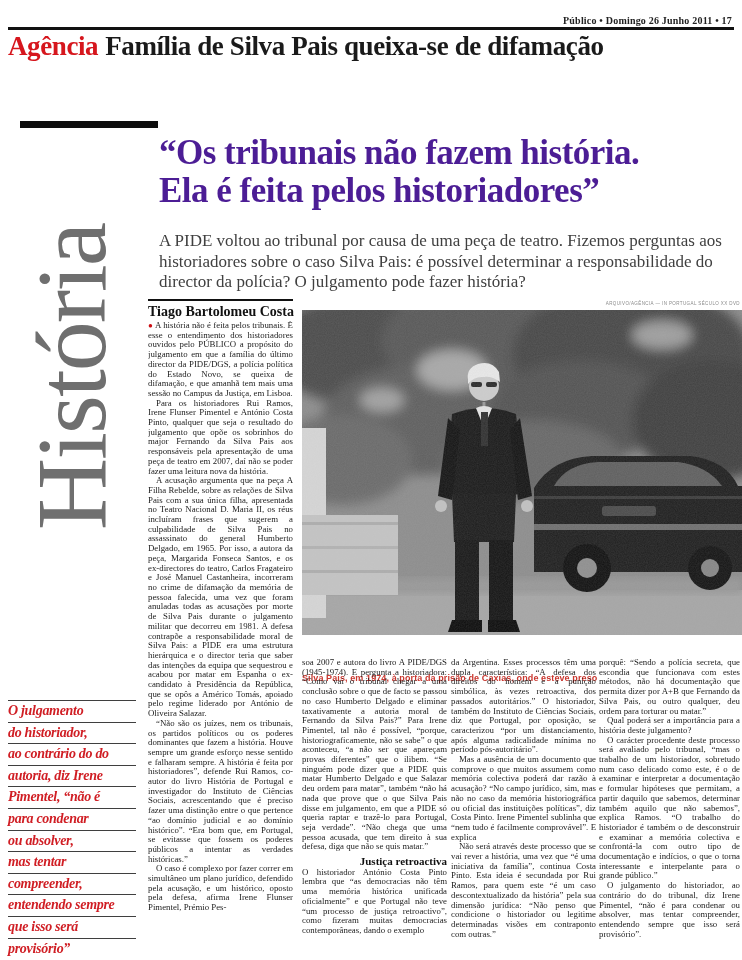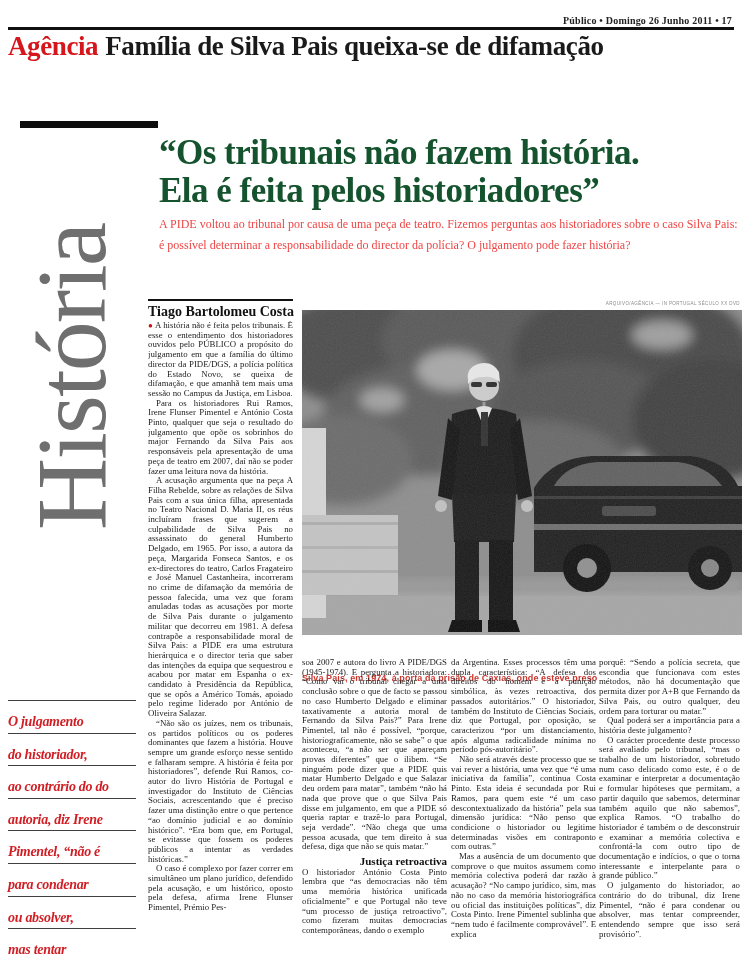--- a/index.html
+++ b/index.html
@@ -13,23 +13,23 @@
                letter-spacing:-.4px;white-space:nowrap;}
   .kicker{color:#d6161d;margin-right:7px;}
   
   .section-bar{position:absolute;top:121px;left:20px;width:138px;height:7px;background:#0d0d0d;}
   .section-vertical{position:absolute;left:6px;top:132px;width:116px;height:402px;}
   .section-vertical span{position:absolute;left:8px;top:398px;transform:rotate(-90deg);
         transform-origin:0 0;font-size:100px;color:#6f6f6f;white-space:nowrap;
         font-family:"Liberation Serif",serif;letter-spacing:-2px;}
   
   .headline{position:absolute;left:159px;top:134px;width:578px;font-size:35px;line-height:38px;
-            font-weight:bold;color:#14532d;letter-spacing:-.5px;}
-  .deck{position:absolute;left:159px;top:214px;width:580px;margin:0;font-size:12px;
-        line-height:20.5px;color:#ef4444;}
+            font-weight:bold;color:#4c1d95;letter-spacing:-.5px;}
+  .deck{position:absolute;left:159px;top:231px;width:580px;margin:0;font-size:17px;
+        line-height:20.5px;color:#404040;}
   
   .byline-rule{position:absolute;left:148px;top:299px;width:145px;height:1.6px;background:#111;}
   .byline{position:absolute;left:148px;top:304px;font-size:14px;font-weight:bold;color:#111;}
   
   .col{position:absolute;width:145px;font-size:8.8px;line-height:9.7px;text-align:justify;
        color:#1c1c1c;}
   .col p{margin:0;}
   .col p.ind{text-indent:8px;}
   .col1{left:148px;top:321px;height:637px;overflow:hidden;}
   .col2{left:302px;top:658px;height:300px;overflow:hidden;}
@@ -40,21 +40,21 @@
   
   .photo-credit{position:absolute;left:420px;top:301px;width:320px;text-align:right;
         font-size:4.5px;letter-spacing:.4px;color:#8a8a8a;text-transform:uppercase;
         font-family:"Liberation Sans",sans-serif;}
   .photo{position:absolute;left:302px;top:310px;width:440px;height:325px;background:#8f8f8f;}
   .photo svg{display:block;width:100%;height:100%;}
   .caption{position:absolute;left:302px;top:637px;width:440px;font-size:9px;font-weight:bold;
         color:#c9372f;font-family:"Liberation Sans",sans-serif;letter-spacing:.1px;margin-top:36px;}
   
   .pull-quote{position:absolute;left:8px;top:700px;width:128px;}
-  .pq-line{border-top:1.6px solid #3f3f3f;height:18.6px;padding-top:13px;
+  .pq-line{border-top:1.6px solid #3f3f3f;height:18.6px;padding-top:2px;
         font-size:14px;font-style:italic;font-weight:bold;color:#d01e24;
         white-space:nowrap;overflow:visible;letter-spacing:-.3px;}
 </style>
 </head>
 <body>
 
 <div class="page">
 
   <div class="masthead">Público • Domingo 26 Junho 2011 • 17</div>
   <div class="top-rule"></div>
@@ -165,22 +165,22 @@
   <div class="caption">Silva Pais, em 1974, à porta da prisão de Caxias, onde esteve preso</div>
 
   <div class="col col2">
     <p>soa 2007 e autora do livro A PIDE/DGS (1945-1974). E pergunta a historiadora: “Como vai o tribunal chegar a uma conclusão sobre o que de facto se passou no caso Humberto Delgado e eliminar taxativamente a autoria moral de Fernando da Silva Pais?” Para Irene Pimentel, tal não é possível, “porque, historiograficamente, não se sabe” o que aconteceu, “a não ser que apareçam provas diferentes” que o ilibem. “Se ninguém pode dizer que a PIDE quis matar Humberto Delgado e que Salazar deu ordem para matar”, também “não há nada que prove que o que Silva Pais disse em julgamento, em que a PIDE só queria raptar e trazê-lo para Portugal, seja verdade”. “Não chega que uma pessoa acusada, que tem direito à sua defesa, diga que não se quis matar.”</p>
     <h3 class="subhead">Justiça retroactiva</h3>
     <p>O historiador António Costa Pinto lembra que “as democracias não têm uma memória histórica unificada oficialmente” e que Portugal não teve “um processo de justiça retroactivo”, como fizeram muitas democracias contemporâneas, dando o exemplo</p>
   </div>
 
   <div class="col col3">
     <p>da Argentina. Esses processos têm uma dupla característica: “A defesa dos direitos do homem e a punição simbólica, às vezes retroactiva, dos passados autoritários.” O historiador, também do Instituto de Ciências Sociais, diz que Portugal, por oposição, se caracterizou “por um distanciamento, após alguma radicalidade mínima no período pós-autoritário”.</p>
+    <p class="ind">Mas a ausência de um documento que comprove o que muitos assumem como memória colectiva poderá dar razão à acusação? “No campo jurídico, sim, mas não no caso da memória historiográfica ou oficial das instituições políticas”, diz Costa Pinto. Irene Pimentel sublinha que “nem tudo é facilmente comprovável”. E explica</p>
     <p class="ind">Não será através deste processo que se vai rever a história, uma vez que “é uma iniciativa da família”, continua Costa Pinto. Esta ideia é secundada por Rui Ramos, para quem este “é um caso descontextualizado da história” pela sua dimensão jurídica: “Não penso que condicione o historiador ou legitime determinadas visões em contraponto com outras.”</p>
-    <p class="ind">Mas a ausência de um documento que comprove o que muitos assumem como memória colectiva poderá dar razão à acusação? “No campo jurídico, sim, mas não no caso da memória historiográfica ou oficial das instituições políticas”, diz Costa Pinto. Irene Pimentel sublinha que “nem tudo é facilmente comprovável”. E explica</p>
   </div>
 
   <div class="col col4">
     <p>porquê: “Sendo a polícia secreta, que escondia que funcionava com estes métodos, não há documentação que permita dizer por A+B que Fernando da Silva Pais, ou outro qualquer, deu ordem para torturar ou matar.”</p>
     <p class="ind">Qual poderá ser a importância para a história deste julgamento?</p>
     <p class="ind">O carácter procedente deste processo será avaliado pelo tribunal, “mas o trabalho de um historiador, sobretudo num caso delicado como este, é o de examinar e interpretar a documentação e formular hipóteses que permitam, a partir daquilo que sabemos, determinar também aquilo que não sabemos”, explica Ramos. “O trabalho do historiador é também o de desconstruir e examinar a memória colectiva e confrontá-la com outro tipo de documentação e indícios, o que o torna interessante e interpelante para o grande público.”</p>
     <p class="ind">O julgamento do historiador, ao contrário do do tribunal, diz Irene Pimentel, “não é para condenar ou absolver, mas tentar compreender, entendendo sempre que isso será provisório”.</p>
   </div>
 
   <div class="pull-quote">

